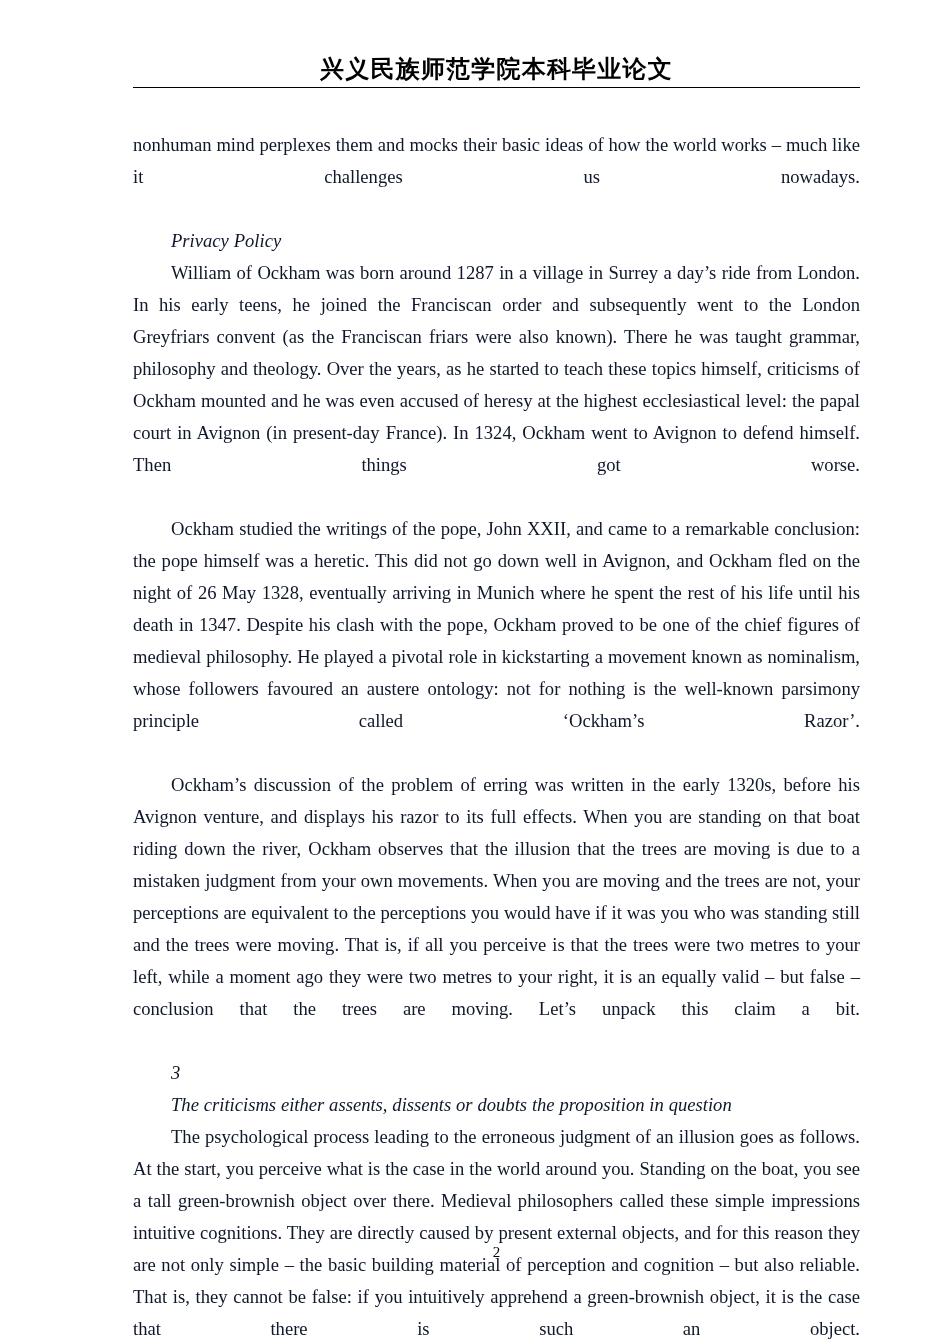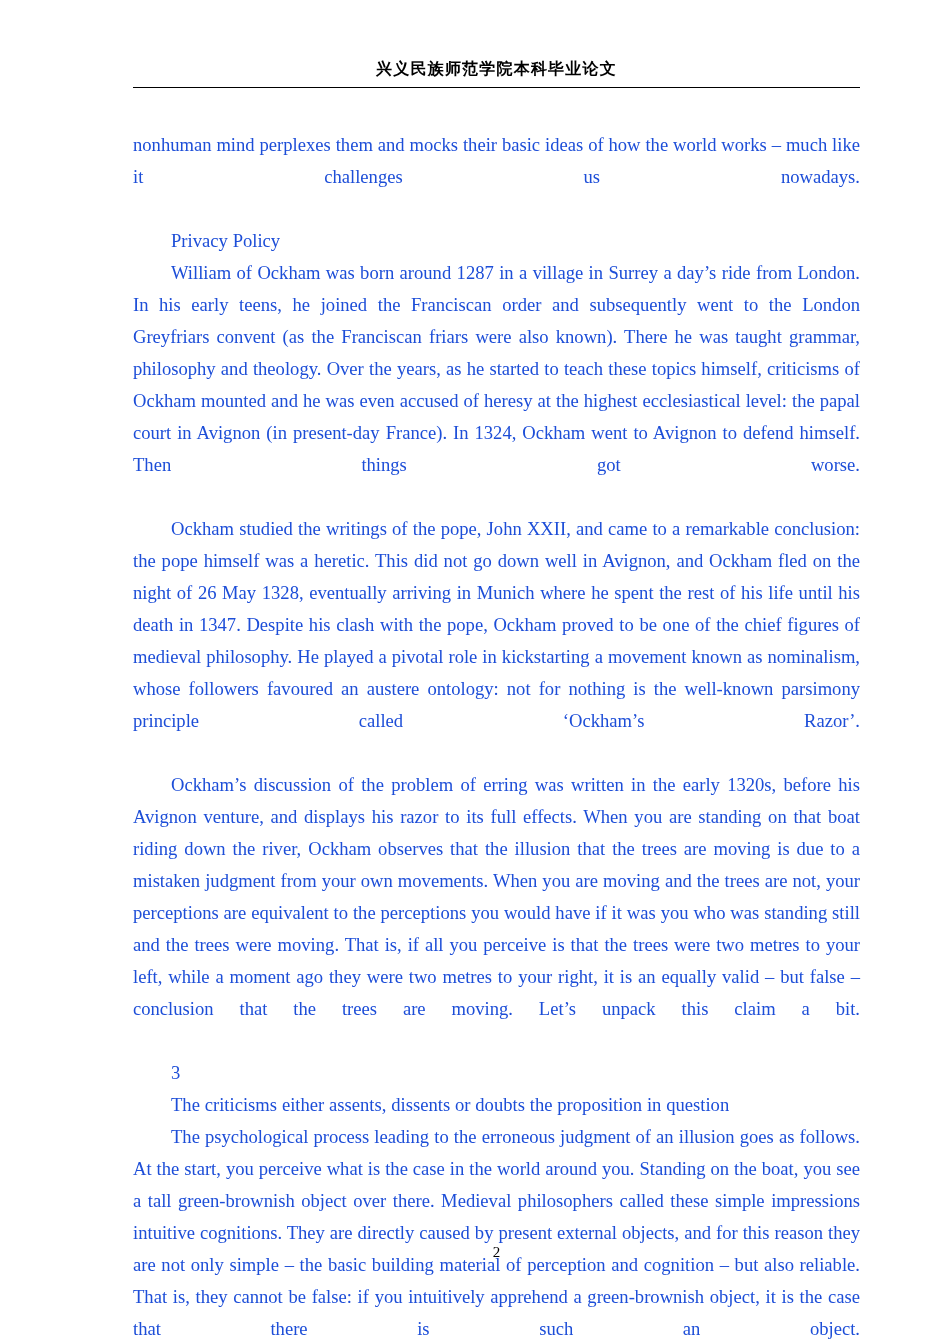--- a/index.html
+++ b/index.html
@@ -29,21 +29,21 @@
     position: absolute;
     left: 133px;
     top: 56px;
     width: 727px;
     text-align: center;
   }
 
   .header-title {
     font-family: "Liberation Serif", "DejaVu Serif", serif;
     font-weight: bold;
-    font-size: 16px;
+    font-size: 24px;
     line-height: 26px;
     letter-spacing: 1.2px;
     color: #000000;
     white-space: nowrap;
   }
 
   .header-rule {
     margin-top: 5px;
     border-top: 1.3px solid #000000;
     width: 100%;
@@ -58,37 +58,38 @@
     width: 727px;
   }
 
   p.para {
     margin: 0;
     font-size: 18.6px;
     line-height: 32px;
     text-align: justify;
     text-justify: inter-word;
     text-indent: 38px;
-    color: #1d4ed8;
+    color: #0f172a;
     word-spacing: 0.2px;
   }
 
   p.para.no-indent {
     text-indent: 0;
   }
 
   
   p.para::after {
     content: "";
     display: inline-block;
     width: 100%;
   }
 
   p.para.short {
     text-align: left;
+    font-style: italic;
   }
 
   p.para.short::after {
     content: none;
   }
 
   
   .footer {
     position: absolute;
     left: 133px;

